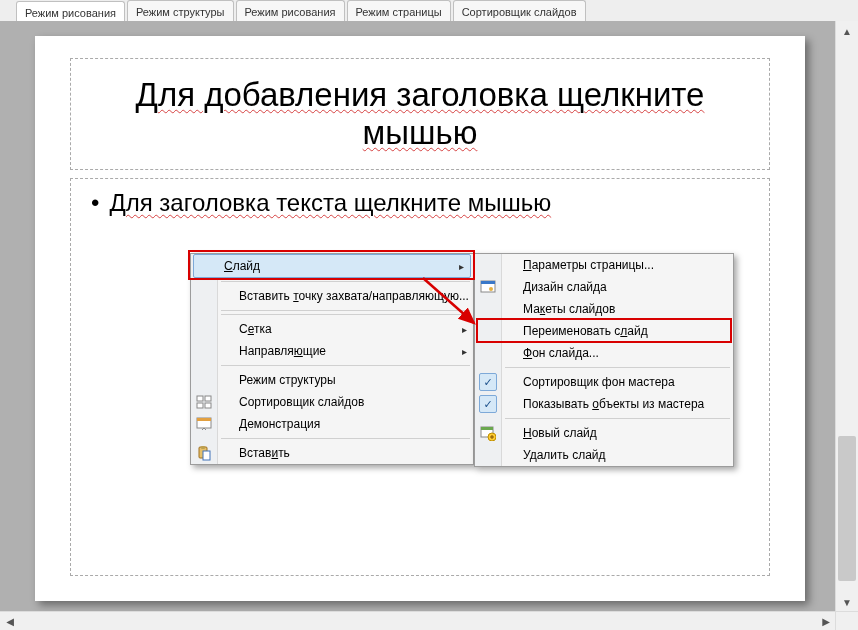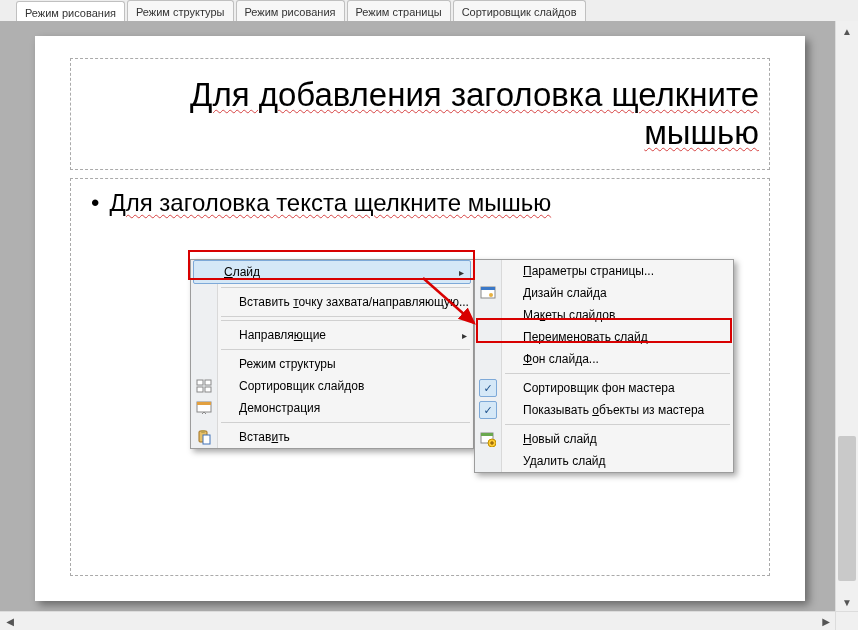--- a/index.html
+++ b/index.html
@@ -131,21 +131,21 @@
 .title-box {
   position: absolute;
   top: 22px;
   left: 35px;
   right: 35px;
   height: 110px;
   border: 1px dashed #aaa;
   display: flex;
   align-items: center;
   justify-content: center;
-  text-align: right;
+  text-align: center;
   font-size: 33px;
   color: #000;
   padding: 0 10px;
 }
 .title-box span { line-height: 1.15; }
 .content-box {
   position: absolute;
   top: 142px;
   left: 35px;
   right: 35px;
@@ -167,21 +167,20 @@
   text-decoration: underline wavy rgba(200,0,0,0.7);
   text-decoration-thickness: 1px;
   text-underline-offset: 3px;
 }
 .ctx-menu {
   position: absolute;
   background: #f5f5f5;
   border: 1px solid #9c9c9c;
   box-shadow: 3px 3px 6px rgba(0,0,0,0.35);
   font-size: 12px;
-  margin-top: 6px;
 }
 .ctx-menu .iconcol {
   position: absolute;
   left: 0; top: 0; bottom: 0;
   width: 26px;
   background: #eef0f2;
   border-right: 1px solid #d9d9d9;
 }
 .ctx-item {
   position: relative;
@@ -272,20 +271,23 @@
       <div class="iconcol"></div>
       <div class="ctx-item highlight hasarrow">
         <span><span class="u">С</span><span>лайд</span></span>
       </div>
       <div class="ctx-sep"></div>
       <div class="ctx-item">
         <span>Вставить <span class="u">т</span>очку захвата/направляющую...</span>
       </div>
       <div class="ctx-sep"></div>
       <div class="ctx-sep"></div>
+      <div class="ctx-item hasarrow">
+        <span>С<span class="u">е</span>тка</span>
+      </div>
       <div class="ctx-item hasarrow">
         <span>Направля<span class="u">ю</span>щие</span>
       </div>
       <div class="ctx-sep"></div>
       <div class="ctx-item">
         <span>Режим структуры</span>
       </div>
       <div class="ctx-item">
         <span class="icon">
           <svg class="svgicon" viewBox="0 0 16 16">

